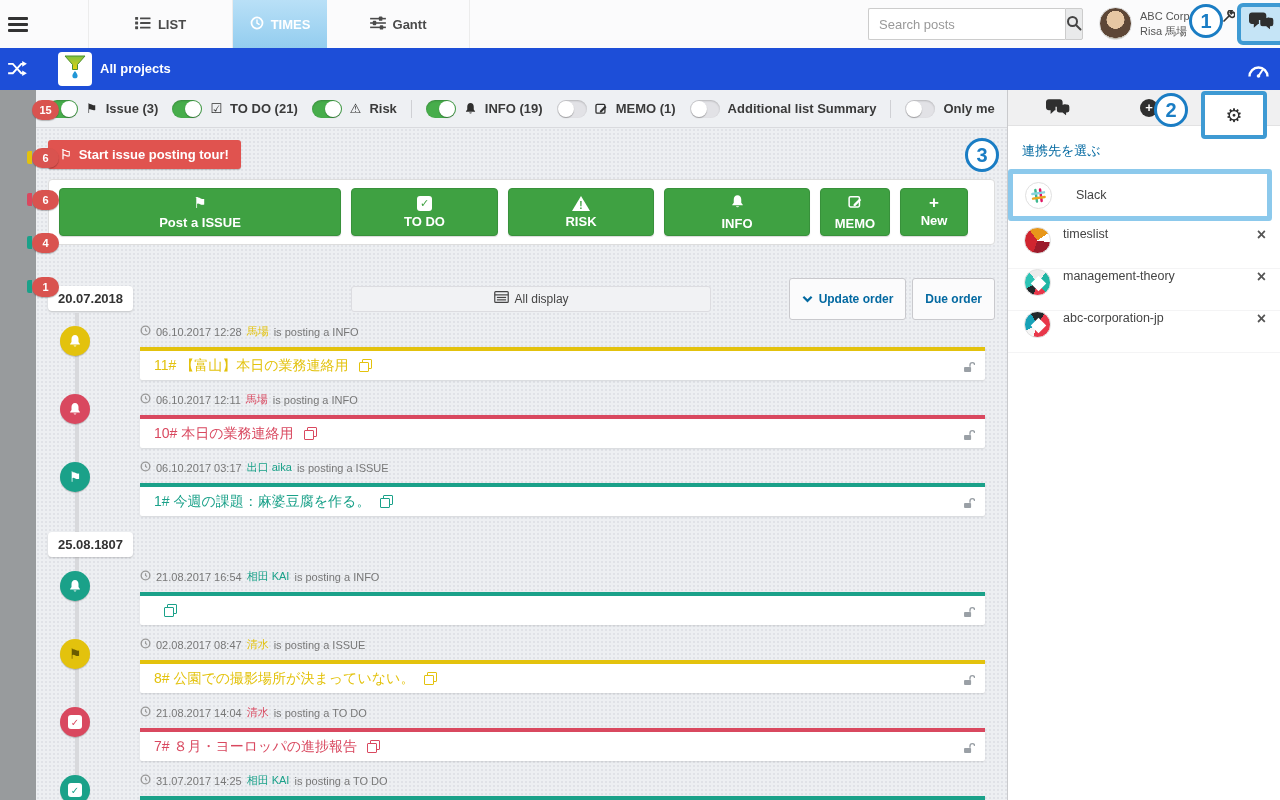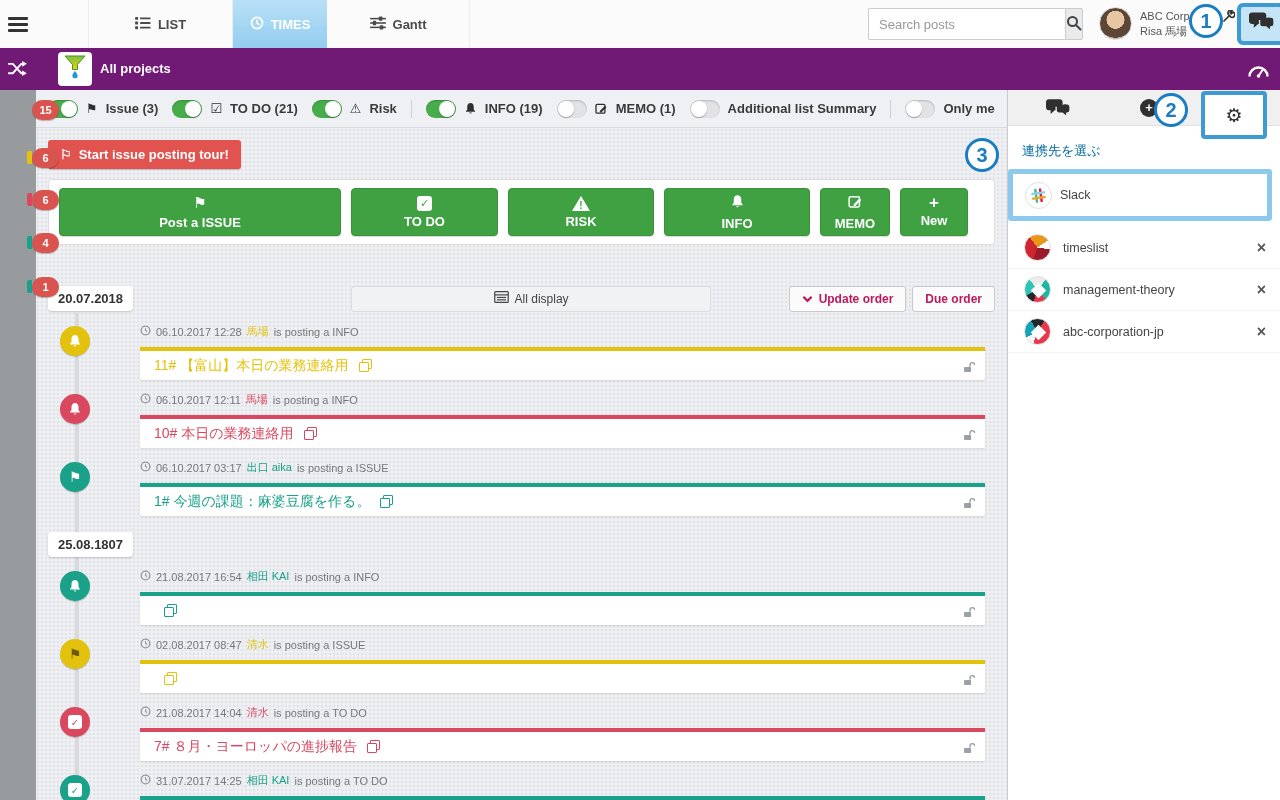--- a/index.html
+++ b/index.html
@@ -20,21 +20,21 @@
   .searchbox input { flex:1; border:1px solid #ccc; border-right:none; padding:0 10px; font-size:13px; color:#333; outline:none; background:#fff; border-radius:2px 0 0 2px; }
   .searchbox input::placeholder { color:#999; }
   .search-btn { width:42px; border:1px solid #ccc; background:#e9eaeb; display:flex; align-items:center; justify-content:center; color:#444; cursor:pointer; border-radius:0 2px 2px 0; }
   .user { position:absolute; left:1099px; top:7px; display:flex; gap:8px; align-items:center; }
   .avatar { width:33px; height:33px; border-radius:50%; border:1px solid #ddd; background:radial-gradient(circle at 50% 38%, #e6c6a3 0 36%, #5d4636 37% 72%, #b9b4a6 73%); }
   .user-text { width:78px; font-size:11px; color:#555; line-height:1.3; overflow:hidden; white-space:nowrap; }
   .nav-chat-box { position:absolute; left:1237px; top:3px; width:48px; height:42px; background:#c5e4f6; border:4px solid #3e9ad3; border-radius:6px; display:flex; align-items:center; justify-content:center; color:#2f2f2f; cursor:pointer; }
   .wrench { position:absolute; left:1222px; top:9px; color:#333; }
 
   
-  .projectbar { position:absolute; top:48px; left:0; right:0; height:42px; background:#701a75; z-index:9; }
+  .projectbar { position:absolute; top:48px; left:0; right:0; height:42px; background:#1d4ed8; z-index:9; }
   .shuffle { position:absolute; left:8px; top:13px; color:#fff; cursor:pointer; }
   .funnel-box { position:absolute; left:58px; top:4px; width:34px; height:34px; background:#fff; border-radius:4px; display:flex; align-items:center; justify-content:center; cursor:pointer; }
   .pb-title { position:absolute; left:100px; top:0; line-height:42px; color:#fff; font-weight:bold; font-size:13px; }
   .speedo { position:absolute; right:10px; top:12px; color:#fff; cursor:pointer; }
 
   
   .leftbar { position:absolute; top:90px; bottom:0; left:0; width:36px; background:#989b9d; z-index:20; }
   .lbadge { position:absolute; left:32px; width:27px; height:20px; background:#d9534f; color:#fff; font-size:11px; font-weight:bold; text-align:center; line-height:20px; border-radius:10px; box-shadow:0 1px 1px rgba(0,0,0,.25); }
   .lbadge::before { content:""; position:absolute; left:-5px; top:3px; width:5px; height:13px; border-radius:2px 0 0 2px; background:var(--ac,transparent); }
 
@@ -63,21 +63,21 @@
   .tri { width:0; height:0; border-left:9px solid transparent; border-right:9px solid transparent; border-bottom:15px solid #fff; position:relative; }
   .tri::after { content:"!"; position:absolute; left:0; top:4px; transform:translateX(-50%); font-size:10px; font-weight:bold; color:#3fa142; }
   .plus-g { font-size:17px; font-weight:bold; line-height:14px; }
 
   
   .timeline { position:relative; }
   .timeline::before { content:""; position:absolute; left:27px; top:28px; bottom:-40px; width:4px; background:#d8d9dc; }
   .tl-head { display:flex; align-items:center; margin-top:40px; height:27px; position:relative; z-index:2; }
   .date-badge { display:inline-block; background:#fff; padding:5px 10px; border-radius:4px; font-weight:bold; font-size:13px; color:#333; box-shadow:0 1px 2px rgba(0,0,0,.18); position:relative; z-index:2; }
   .all-display { margin-left:218px; width:360px; height:26px; background:#f1f2f4; border:1px solid #dcdce0; border-radius:3px; display:flex; align-items:center; justify-content:center; gap:6px; font-size:12px; color:#444; cursor:pointer; }
-  .order-btn { height:26px; background:#fbfbfc; border:1px solid #c9c9cd; border-radius:3px; display:flex; align-items:center; gap:6px; padding:0 12px; font-size:12px; font-weight:bold; color:#be185d; cursor:pointer; }
+  .order-btn { height:42px; background:#fbfbfc; border:1px solid #c9c9cd; border-radius:3px; display:flex; align-items:center; gap:6px; padding:0 12px; font-size:12px; font-weight:bold; color:#0369a1; cursor:pointer; }
   .order-btn.upd { margin-left:auto; }
   .order-btn.due { margin-left:6px; }
   .g2-badge { margin-top:16px; }
 
   .post { position:relative; margin-top:10px; padding-left:92px; }
   .p-yellow { --c:#e3c20d; } .p-pink { --c:#d9485f; } .p-teal { --c:#1aa189; }
   .tl-ico { position:absolute; left:12px; top:4px; width:30px; height:30px; border-radius:50%; background:var(--c); color:#fff; display:flex; align-items:center; justify-content:center; z-index:2; box-shadow:0 1px 1px rgba(0,0,0,.2); }
   .tl-ico .wcheck { width:14px; height:14px; color:var(--c); font-size:10px; }
   .tl-ico .flag-g { font-size:14px; line-height:1; }
   .post-head { display:flex; align-items:center; gap:5px; height:19px; font-size:11px; color:#777; }
@@ -89,23 +89,23 @@
   .copy::after  { content:""; position:absolute; left:0; bottom:0; width:8px; height:8px; border:1.5px solid currentColor; border-radius:1px; background:#fff; }
   .lock { position:absolute; right:10px; top:9px; }
 
   
   .rightpanel { position:absolute; top:90px; right:0; width:272px; bottom:0; background:#fff; }
   .strip { height:36px; background:#f0f0f1; border-bottom:1px solid #e2e2e3; position:relative; }
   .strip .chat-i { position:absolute; left:38px; top:9px; color:#2f2f2f; cursor:pointer; }
   .plus-circle { position:absolute; left:132px; top:9px; width:18px; height:18px; border-radius:50%; background:#2f2f2f; color:#fff; font-size:13px; font-weight:bold; text-align:center; line-height:17px; cursor:pointer; }
   .gear-tab { position:absolute; left:193px; top:1px; width:66px; height:48px; background:#fff; border:4px solid #3e9ad3; border-radius:4px; display:flex; align-items:center; justify-content:center; font-size:19px; color:#2f2f2f; z-index:5; cursor:pointer; }
   .section-title { margin:16px 16px 0 14px; font-size:13px; color:#0369a1; }
-  .slack-row { margin:9px 8px 0 0; border:5px solid #8cc9ec; border-radius:3px; height:52px; background:#fff; display:flex; align-items:center; padding-left:12px; gap:8px; cursor:pointer; }
+  .slack-row { margin:9px 8px 0 0; border:5px solid #8cc9ec; border-radius:3px; height:52px; background:#fff; display:flex; align-items:center; padding-left:12px; gap:24px; cursor:pointer; }
   .int-list { margin-top:6px; }
-  .int-row { height:42px; display:flex; align-items:center; padding-left:16px; gap:12px; position:relative; border-bottom:1px solid #f4f4f5; cursor:pointer; }
+  .int-row { height:42px; display:flex; padding-left:16px; gap:12px; position:relative; border-bottom:1px solid #f4f4f5; cursor:pointer; }
   .int-name { font-size:12.5px; color:#444; }
   .x-btn { position:absolute; right:14px; font-weight:bold; color:#555; font-size:16px; line-height:1; cursor:pointer; }
   .ws-logo { width:27px; height:27px; border-radius:50%; border:1px solid #e0e0e0; flex:0 0 auto; position:relative; overflow:hidden; }
   .logo-slack { background:#fff; display:flex; align-items:center; justify-content:center; }
   .logo-a { background:conic-gradient(from 200deg,#d0252f 0 34%,#e8971a 34% 60%,#fff 60% 72%,#9c1b2b 72% 100%); }
   .logo-b { background:conic-gradient(from 40deg,#1fb5a3 0 28%,#e8374a 28% 44%,#23272a 44% 56%,#2ec4b6 56% 78%,#ececec 78% 100%); }
   .logo-c { background:conic-gradient(from 120deg,#e8374a 0 22%,#f5f5f5 22% 34%,#17a2b8 34% 58%,#23272a 58% 76%,#e8374a 76% 100%); }
   .logo-b::after, .logo-c::after { content:""; position:absolute; left:8px; top:8px; width:11px; height:11px; background:#fff; transform:rotate(45deg); }
 
   
@@ -443,20 +443,21 @@
           <div class="post-head">
             <span><svg width="11" height="11" viewBox="0 0 16 16">
                   <circle cx="8" cy="8" r="6.3" fill="none" stroke="#999" stroke-width="2"></circle>
                   <path d="M8 4.6V8l2.4 1.5" fill="none" stroke="#999" stroke-width="1.6"></path>
                 </svg></span>
             <span>02.08.2017 08:47</span>
             <span class="p-name">清水</span>
             <span>is posting a ISSUE</span>
           </div>
           <div class="post-card">
+            <span class="p-title">8# 公園での撮影場所が決まっていない。</span>
             <span class="copy"></span>
             <span class="lock"><svg width="13" height="13" viewBox="0 0 14 14">
                   <rect x="2.2" y="6.4" width="7.6" height="5.4" rx="1" fill="#9aa0a6"></rect>
                   <path d="M8.6 6.2V4.2a2.5 2.5 0 0 1 5 0" fill="none" stroke="#9aa0a6" stroke-width="1.5"></path>
                 </svg></span>
           </div>
         </div>
 
         <div class="post p-pink">
           <div class="tl-ico">

